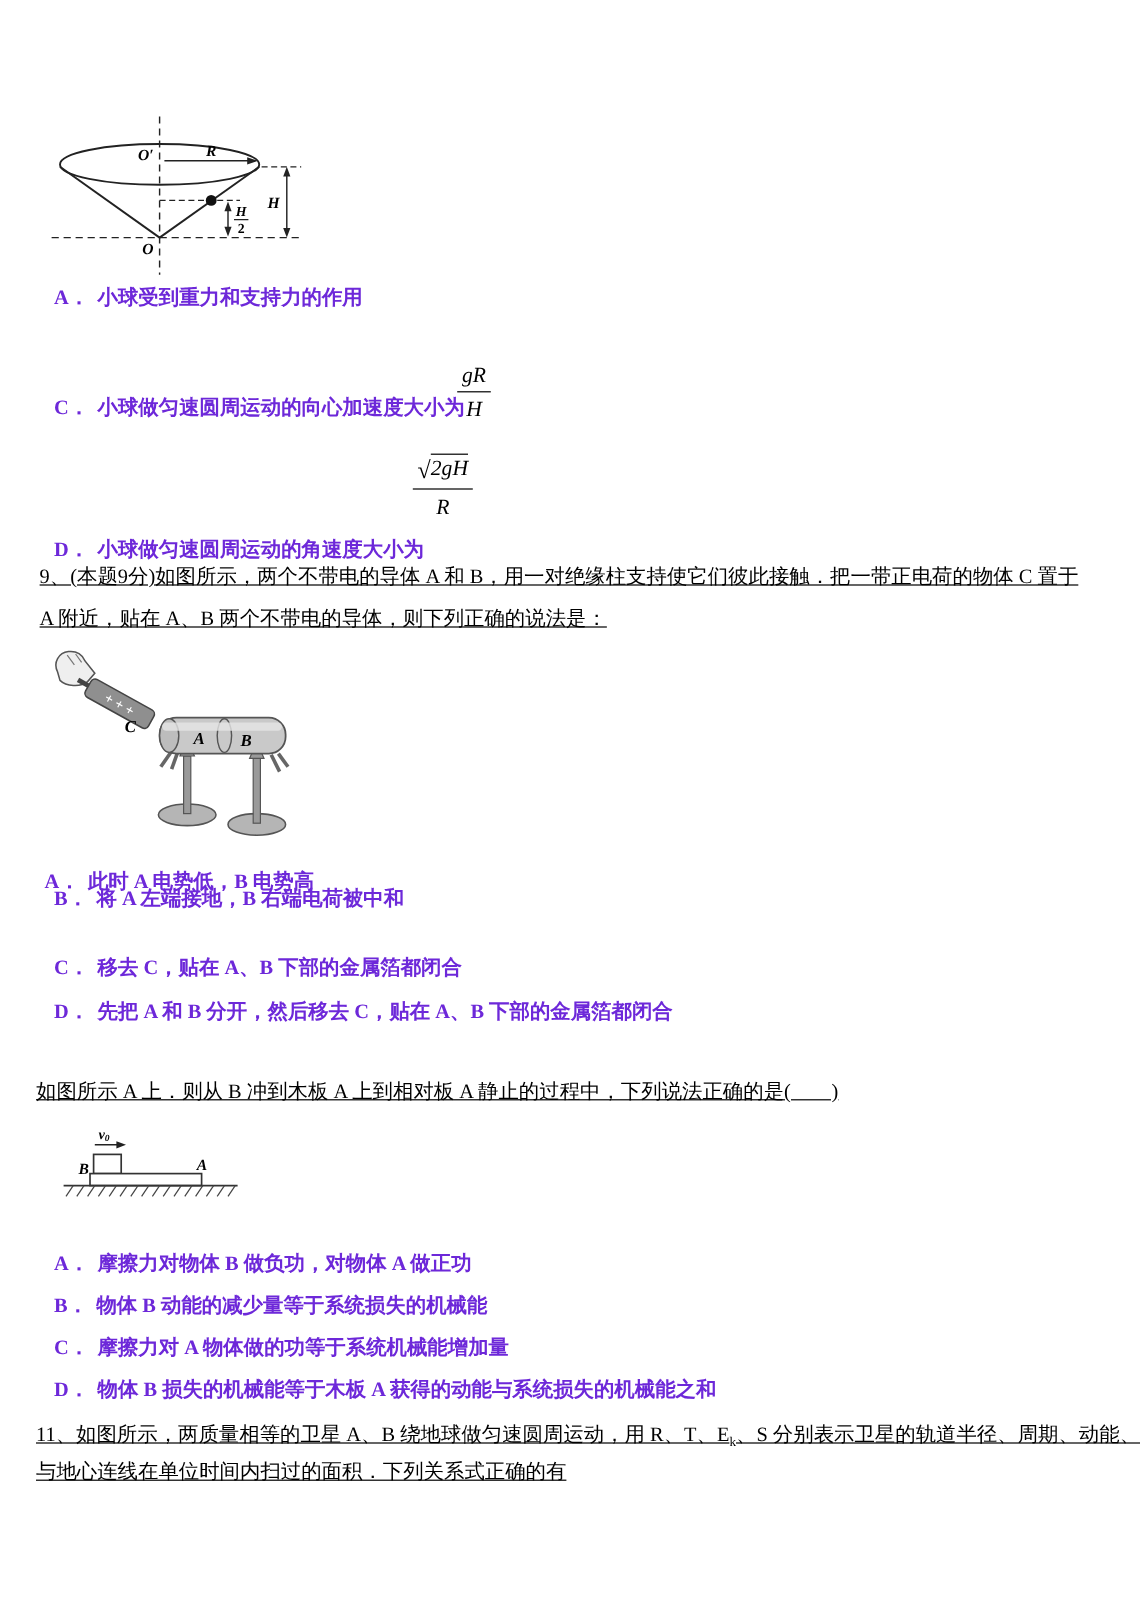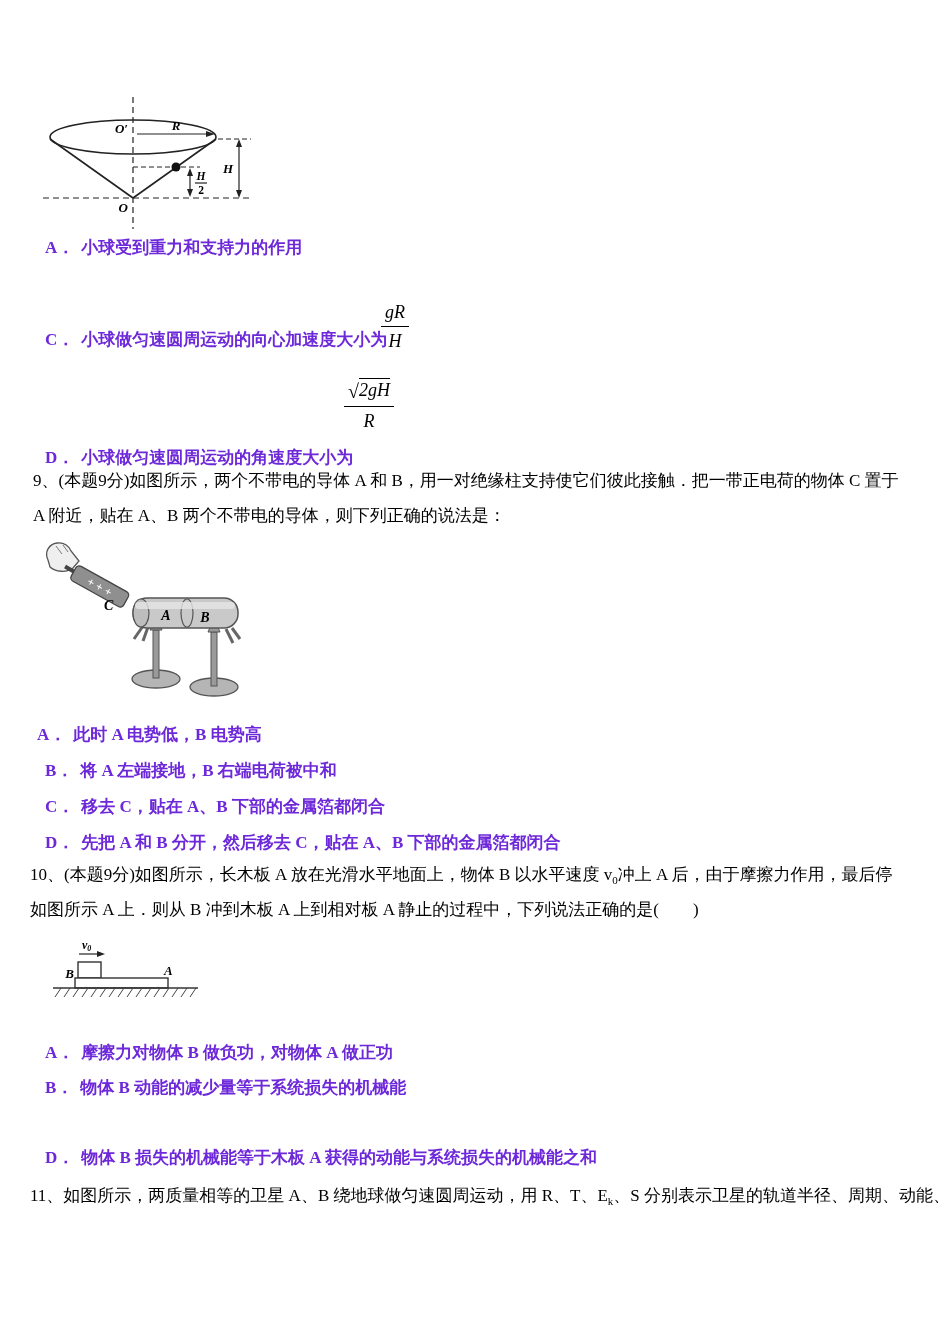--- a/index.html
+++ b/index.html
@@ -7,21 +7,21 @@
   .page{
     position:relative;
     width:950px;height:1344px;
     margin:0 auto;
     background:#ffffff;
     color:#000;
     font-family:"Liberation Serif","DejaVu Serif",serif;
     overflow:hidden;
   }
   .abs{position:absolute;}
-  .stem{font-size:17px;line-height:24px;white-space:nowrap;color:#000;}
+  .stem{font-size:17px;line-height:24px;white-space:nowrap;color:#000;text-decoration:underline;}
   .opt{font-size:17px;line-height:24px;font-weight:bold;white-space:nowrap;color:#6d28d9;}
   .opt .lab{margin-right:7px;}
   sub{font-size:11px;}
   .frac{
     position:absolute;text-align:center;
     font-family:"Liberation Serif","DejaVu Serif",serif;
     font-style:italic;font-size:18px;line-height:1;
   }
   .frac .num{display:block;padding:2px 4px 5px;border-bottom:1.3px solid #000;}
   .frac .den{display:block;padding-top:5px;}
@@ -124,33 +124,30 @@
         <text x="58" y="51" font-size="12" text-anchor="middle" fill="#ffffff" font-weight="bold">+ + +</text>
         <line x1="18" y1="46" x2="28" y2="46" stroke="#444" stroke-width="4"></line>
       </g>
       <text x="62" y="70" font-size="14" font-style="italic" font-weight="bold">C</text>
     </svg>
   </div>
 
   <div class="abs opt" style="left:37px;top:723px;">
     <span class="lab">A．</span><span>此时 A 电势低，B 电势高</span>
   </div>
-  <div class="abs opt" style="left:45px;top:759px;">
+  <div class="abs opt" style="left:45px;top:737px;">
     <span class="lab">B．</span><span>将 A 左端接地，B 右端电荷被中和</span>
   </div>
   <div class="abs opt" style="left:45px;top:795px;">
     <span class="lab">C．</span><span>移去 C，贴在 A、B 下部的金属箔都闭合</span>
   </div>
   <div class="abs opt" style="left:45px;top:831px;">
     <span class="lab">D．</span><span>先把 A 和 B 分开，然后移去 C，贴在 A、B 下部的金属箔都闭合</span>
   </div>
 
-  <div class="abs stem" style="left:30px;top:863px;">
-    <span>10、(本题9分)如图所示，长木板 A 放在光滑水平地面上，物体 B 以水平速度 v</span><sub>0</sub><span>冲上 A 后，由于摩擦力作用，最后停</span>
-  </div>
   <div class="abs stem" style="left:30px;top:898px;">如图所示 A 上．则从 B 冲到木板 A 上到相对板 A 静止的过程中，下列说法正确的是(　　)</div>
 
   <div class="abs" style="left:48px;top:937px;width:165px;height:66px;">
     <svg width="165" height="66" viewBox="0 0 165 66">
 
       <text x="34" y="12" font-size="12" font-style="italic" font-weight="bold"><tspan>v</tspan><tspan font-size="8" dy="2">0</tspan></text>
       <line x1="31" y1="17" x2="53" y2="17" stroke="#222" stroke-width="1.2"></line>
       <polygon points="57,17 49,14 49,20" fill="#222"></polygon>
 
       <rect x="30" y="25" width="23" height="16" fill="#ffffff" stroke="#333" stroke-width="1.4"></rect>
@@ -180,21 +177,25 @@
       </g>
     </svg>
   </div>
 
   <div class="abs opt" style="left:45px;top:1041px;">
     <span class="lab">A．</span><span>摩擦力对物体 B 做负功，对物体 A 做正功</span>
   </div>
   <div class="abs opt" style="left:45px;top:1076px;">
     <span class="lab">B．</span><span>物体 B 动能的减少量等于系统损失的机械能</span>
   </div>
+  <div class="abs opt" style="left:45px;top:1111px;">
+    <span class="lab">C．</span><span>摩擦力对 A 物体做的功等于系统机械能增加量</span>
+  </div>
   <div class="abs opt" style="left:45px;top:1146px;">
     <span class="lab">D．</span><span>物体 B 损失的机械能等于木板 A 获得的动能与系统损失的机械能之和</span>
   </div>
 
   <div class="abs stem" style="left:30px;top:1184px;">
     <span>11、如图所示，两质量相等的卫星 A、B 绕地球做匀速圆周运动，用 R、T、E</span><sub>k</sub><span>、S 分别表示卫星的轨道半径、周期、动能、</span>
   </div>
+  <div class="abs stem" style="left:30px;top:1215px;">与地心连线在单位时间内扫过的面积．下列关系式正确的有</div>
 
 </div>
 
 </body></html>

